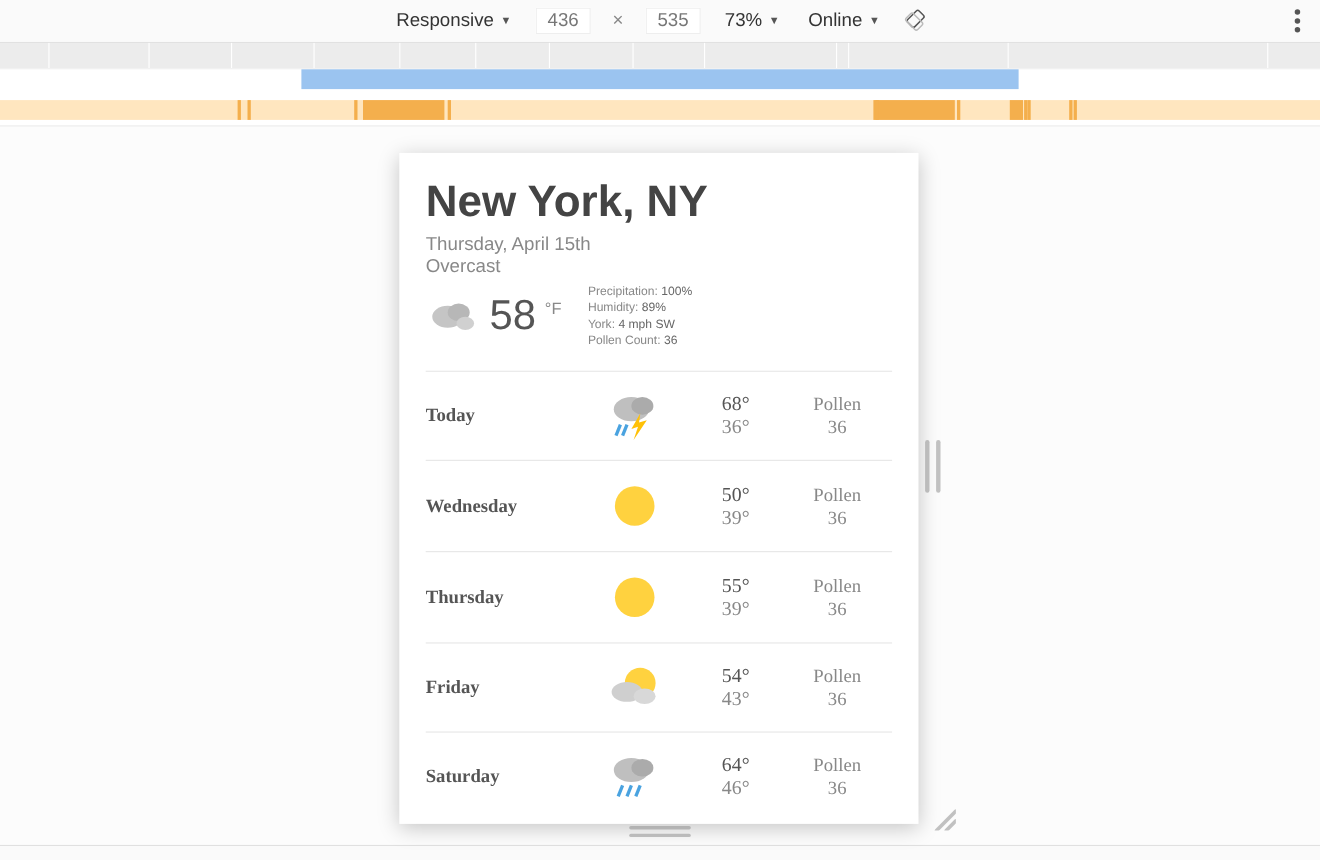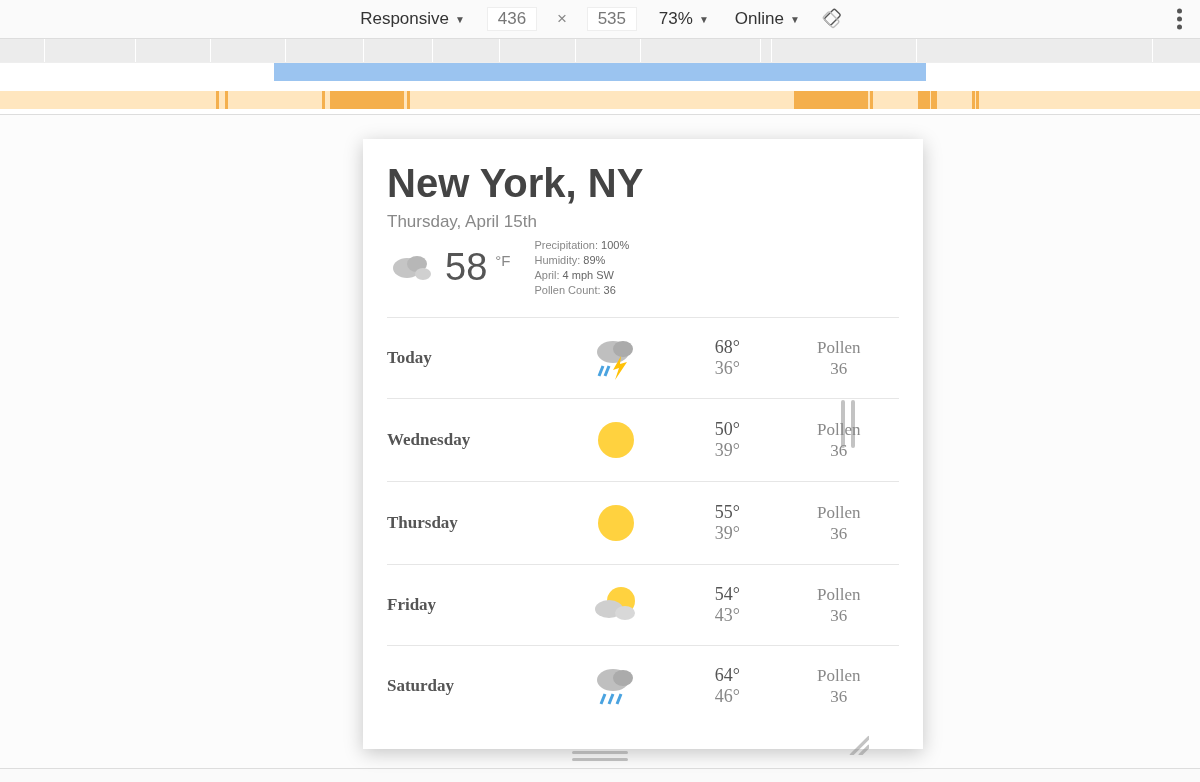--- a/index.html
+++ b/index.html
@@ -76,21 +76,21 @@
   
   .canvas {
     position: relative;
     height: calc(782px - 38px - 23px - 52px - 2px - 14px);
     background: #fcfcfc;
   }
   .device {
     position: absolute;
     left: 363px;
     top: 24px;
-    width: 560px;
+    width: 472px;
     height: 610px;
     background: #fff;
     box-shadow: 0 4px 18px var(--card-shadow);
     overflow: hidden;
   }
   .card { padding: 22px 24px 0 24px; }
   .loc { font-size: 40px; color: var(--heading); margin: 0 0 6px 0; }
   .date, .cond { font-size: 17px; color: var(--muted); margin: 0; }
   .current-row { display: flex; margin-top: 6px; gap: 24px; }
   .cur-left { display: flex; align-items: center; gap: 8px; }
@@ -222,37 +222,38 @@
       <div class="orange-tick" style="left: 972px;"></div>
       <div class="orange-tick" style="left: 976px;"></div>
     </div>
 </div>
 
 <div class="canvas">
   <div class="device">
     <div class="card">
       <h1 class="loc">New York, NY</h1>
       <p class="date">Thursday, April 15th</p>
+      <p class="cond">Overcast</p>
 
       <div class="current-row">
         <div class="cur-left">
           <span class="ic-cloud">
             <svg width="50" height="40" viewBox="0 0 50 40">
               <ellipse cx="20" cy="20" rx="14" ry="10" fill="#c5c5c5"></ellipse>
               <ellipse cx="30" cy="16" rx="10" ry="8" fill="#b7b7b7"></ellipse>
               <ellipse cx="36" cy="26" rx="8" ry="6" fill="#d0d0d0"></ellipse>
             </svg>
           </span>
           <span class="temp">58</span>
           <span class="unit">°F</span>
         </div>
         <div class="cur-right" id="details">
             <div><span class="lbl">Precipitation:</span> <span class="val">100%</span></div>
             <div><span class="lbl">Humidity:</span> <span class="val">89%</span></div>
-            <div><span class="lbl">April:</span> <span class="val">4 mph SW</span></div>
+            <div><span class="lbl">York:</span> <span class="val">4 mph SW</span></div>
             <div><span class="lbl">Pollen Count:</span> <span class="val">36</span></div>
           </div>
       </div>
 
       <div class="forecast" id="forecast">
           <div class="frow">
             <div class="day">Today</div>
             <div class="icon">
               <svg width="50" height="44">
                 <ellipse cx="22" cy="16" rx="16" ry="11" fill="#bfbfbf"></ellipse>

